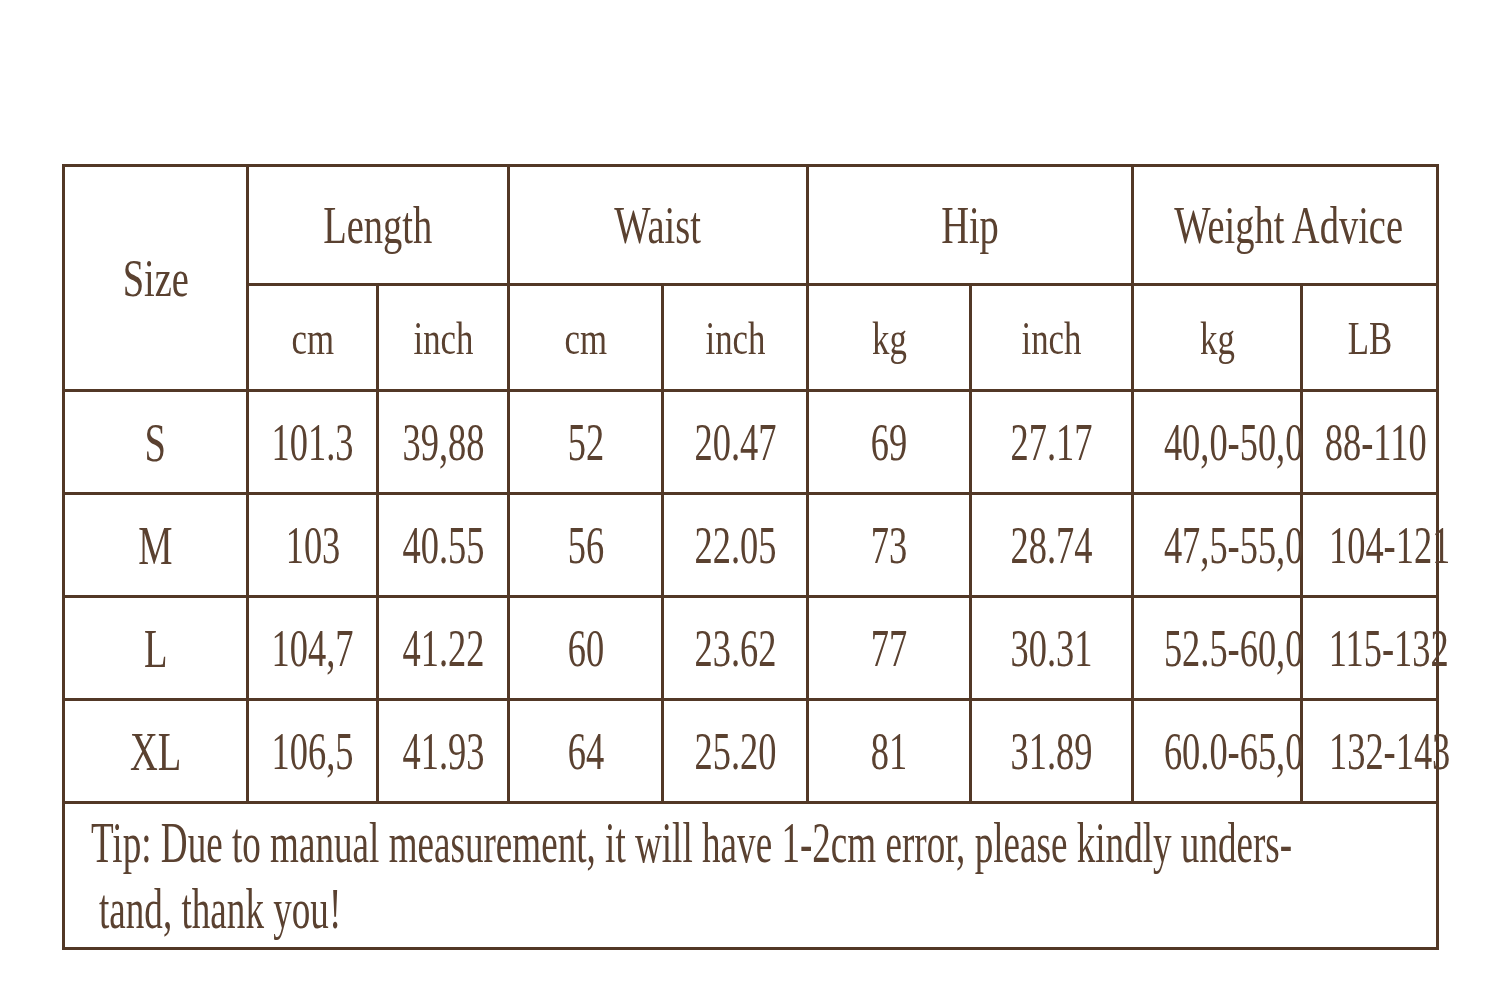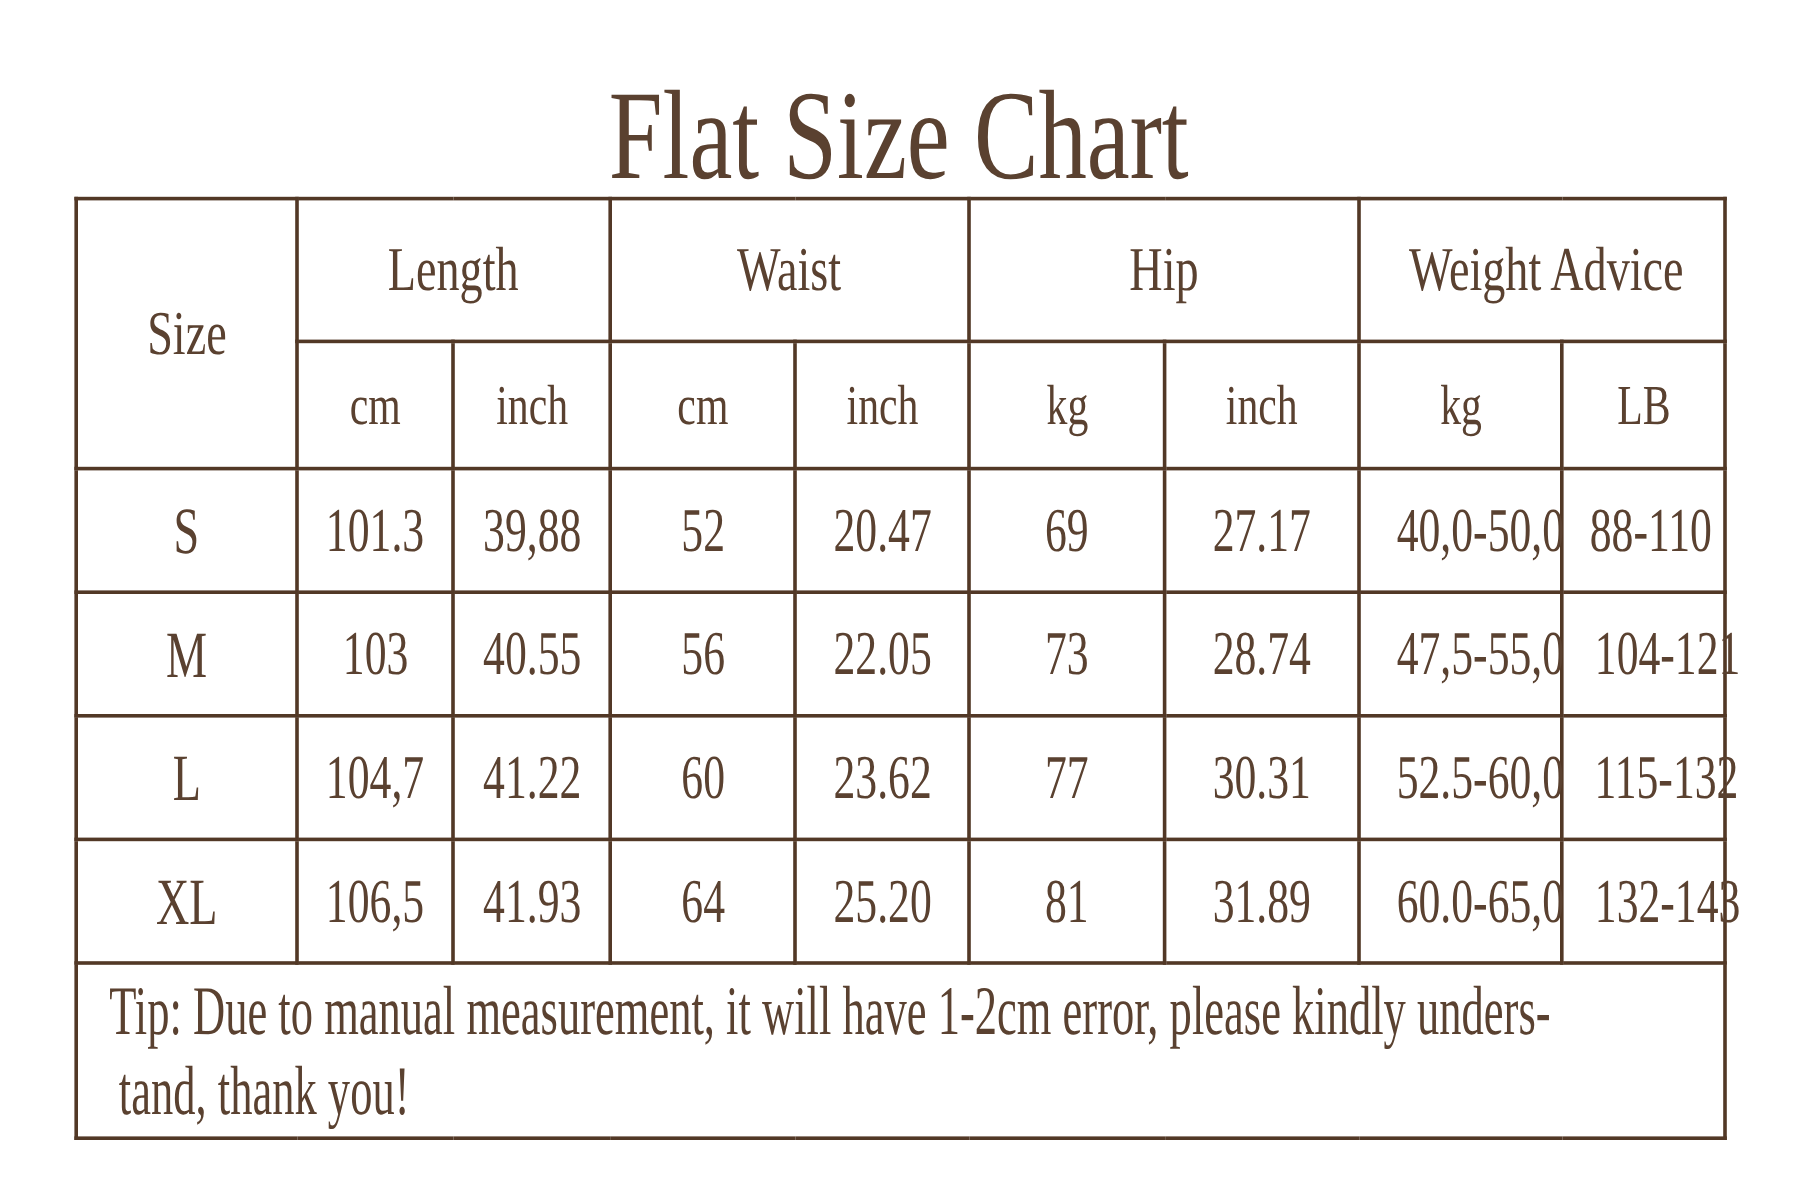--- a/index.html
+++ b/index.html
@@ -60,21 +60,20 @@
     transform: scaleX(0.64);
     transform-origin: 0 50%;
   }
   .tipline2 { margin-left: 8px; }
 </style>
 </head>
 <body>
 
 <div class="page">
 
-  <h1 class="title"><span class="tx ttl">Flat Size Chart</span></h1>
 
   <table class="chart">
     <colgroup>
       <col style="width:184px">
       <col style="width:130px">
       <col style="width:131px">
       <col style="width:154px">
       <col style="width:145px">
       <col style="width:163px">
       <col style="width:162px">

